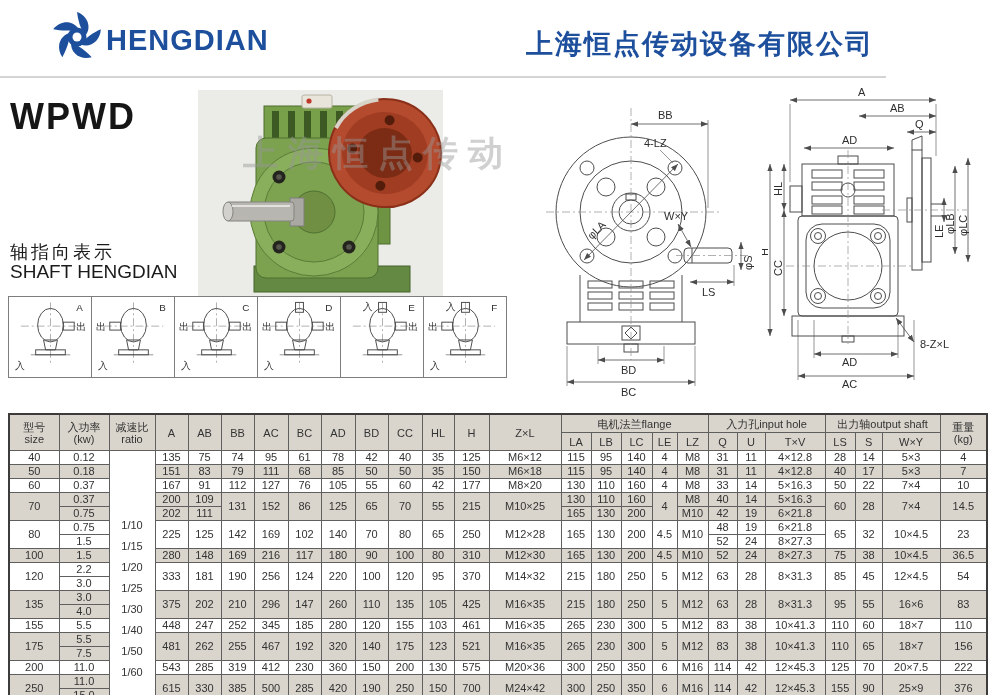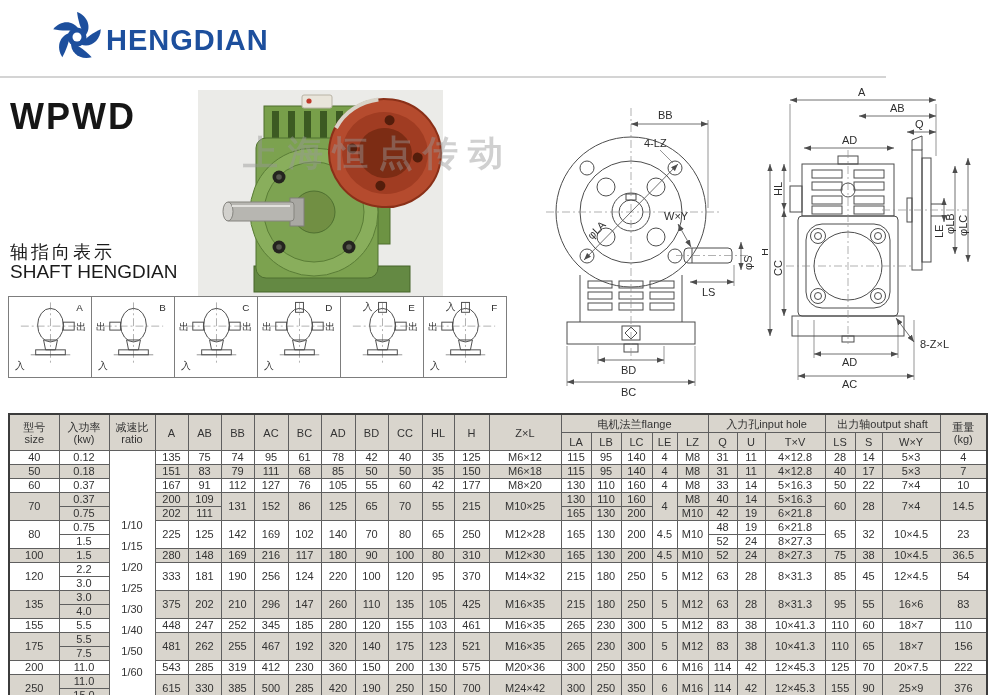--- a/index.html
+++ b/index.html
@@ -55,20 +55,21 @@
         </g>
       <use href="#blade" transform="rotate(72)"></use>
       <use href="#blade" transform="rotate(144)"></use>
       <use href="#blade" transform="rotate(216)"></use>
       <use href="#blade" transform="rotate(288)"></use>
       <circle r="9.5"></circle>
       <circle r="4.5" fill="#fff"></circle>
     </g>
   </svg>
   <div class="brand">HENGDIAN</div>
+  <div class="company">上海恒点传动设备有限公司</div>
 </div>
 
 <div class="model">WPWD</div>
 
 <svg class="photo" width="245" height="212" viewBox="0 0 245 212">
   <rect width="245" height="212" fill="#ebebe8"></rect>
 
   <rect x="66" y="16" width="112" height="42" fill="#789f4a" stroke="#4e6e2c"></rect>
   <rect x="74" y="21" width="7" height="31" fill="#3c5a22"></rect>
   <rect x="90" y="21" width="7" height="31" fill="#3c5a22"></rect>

